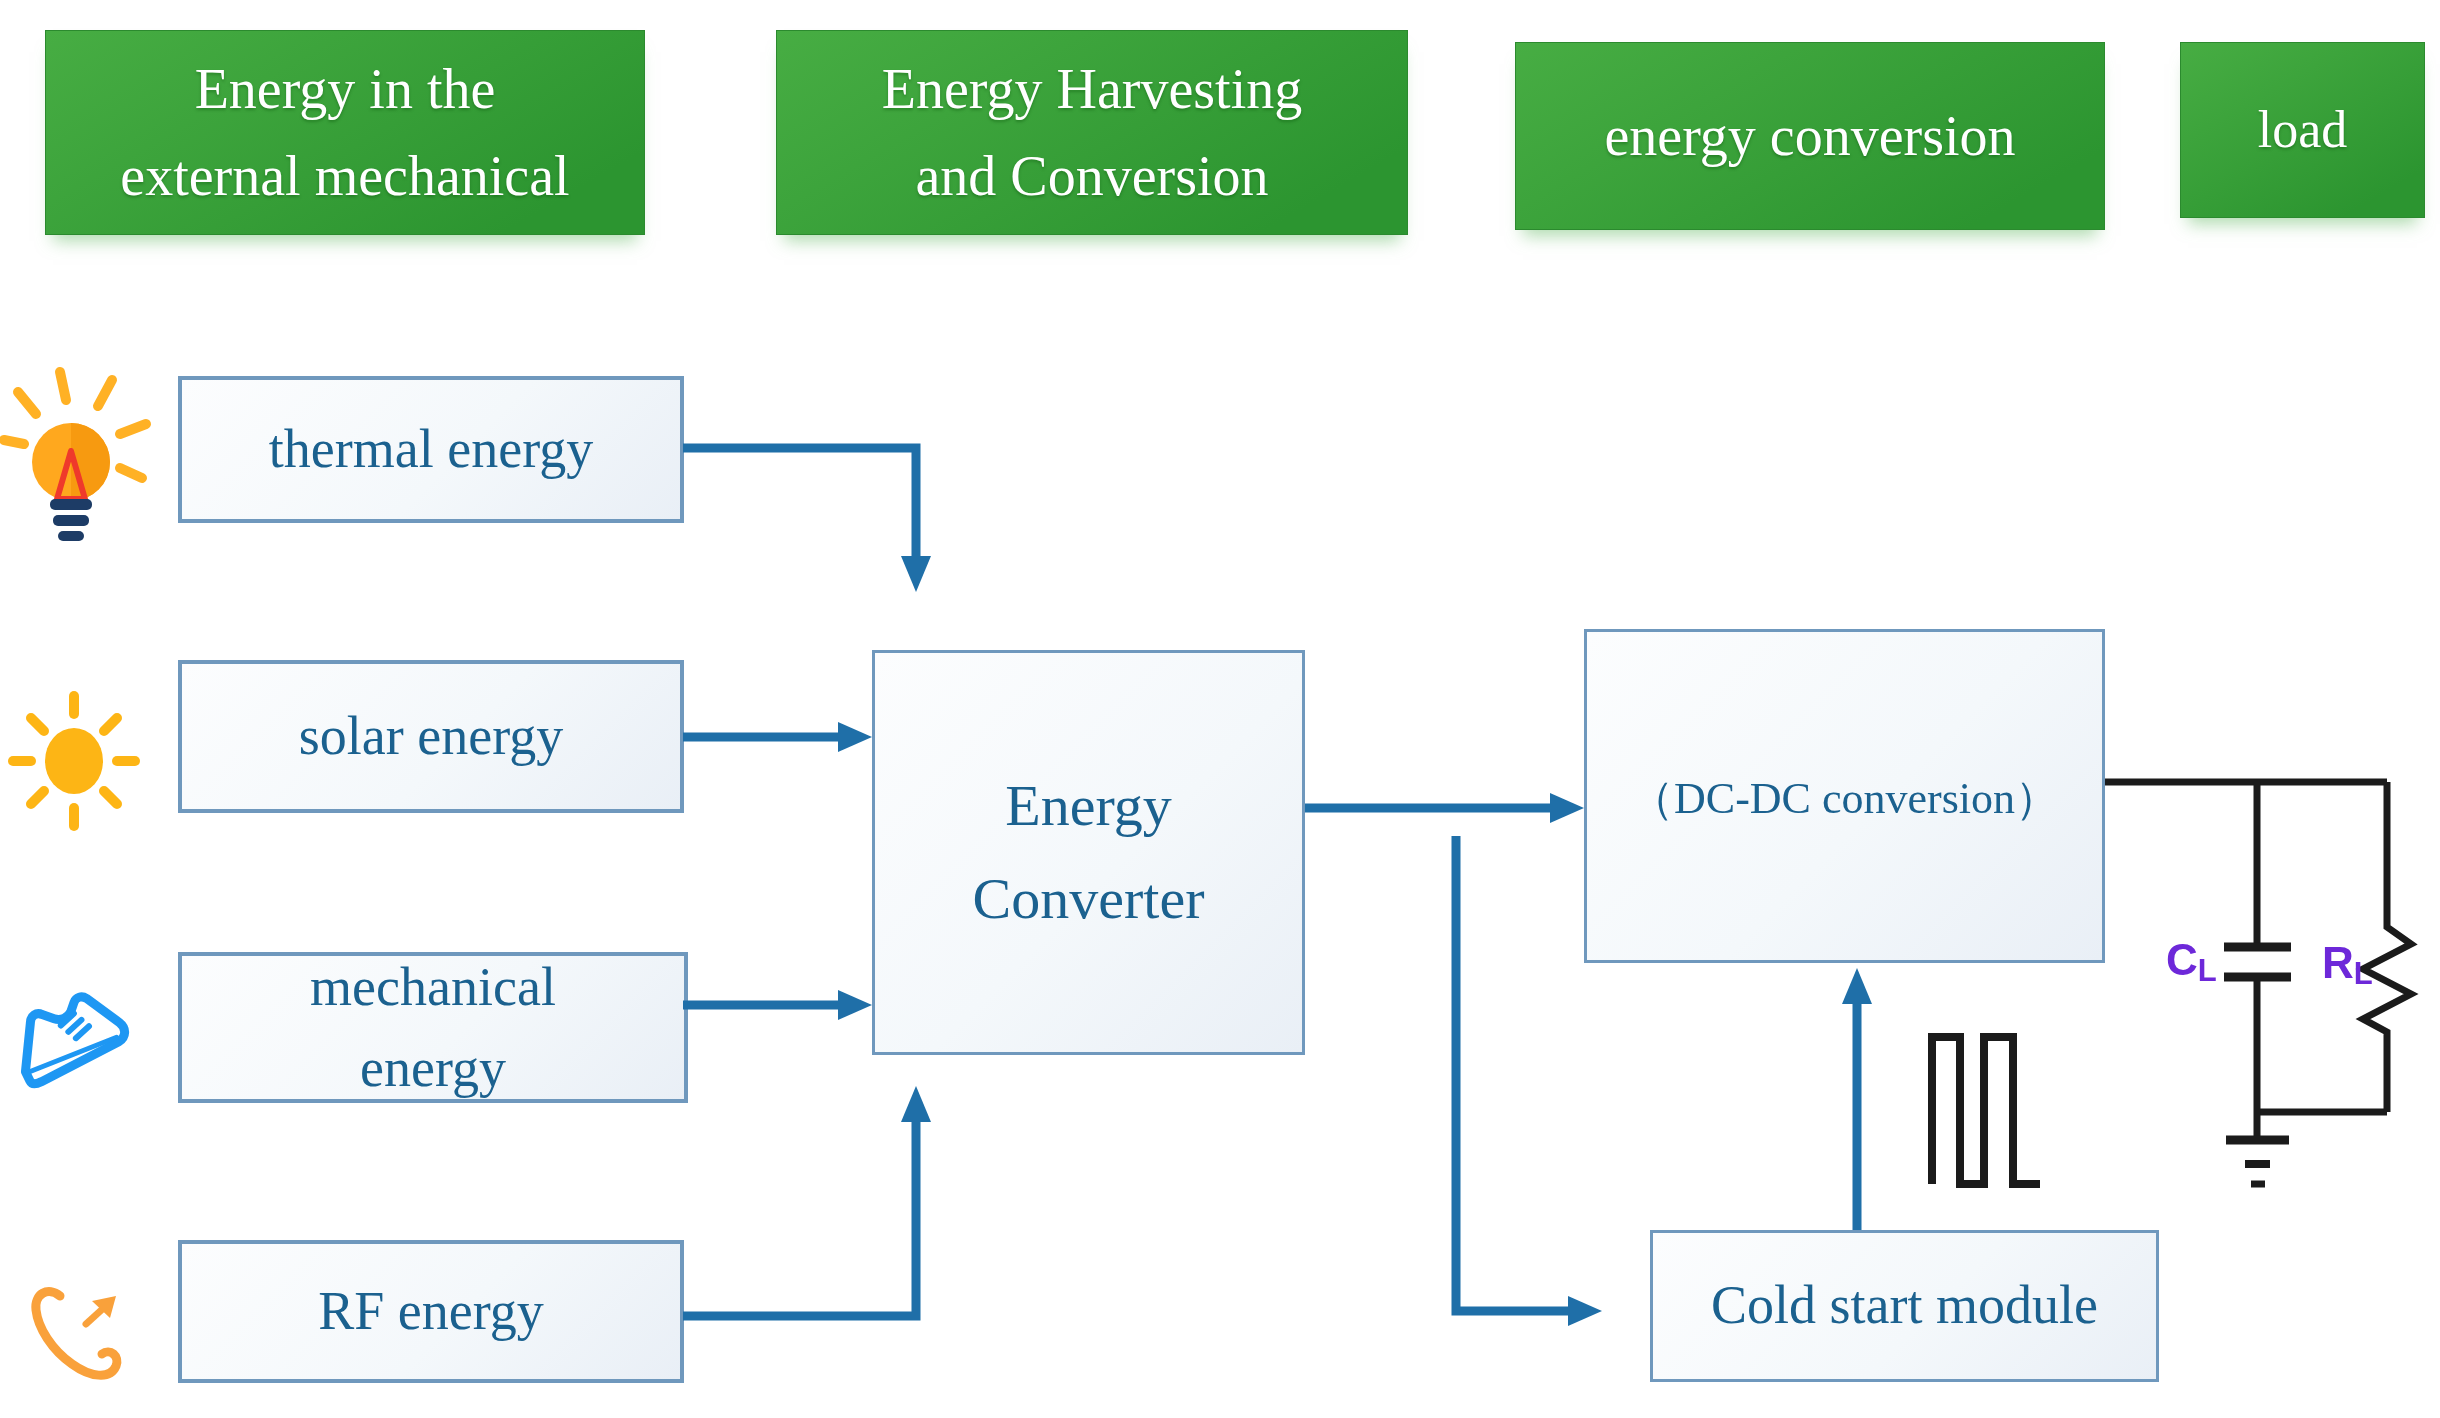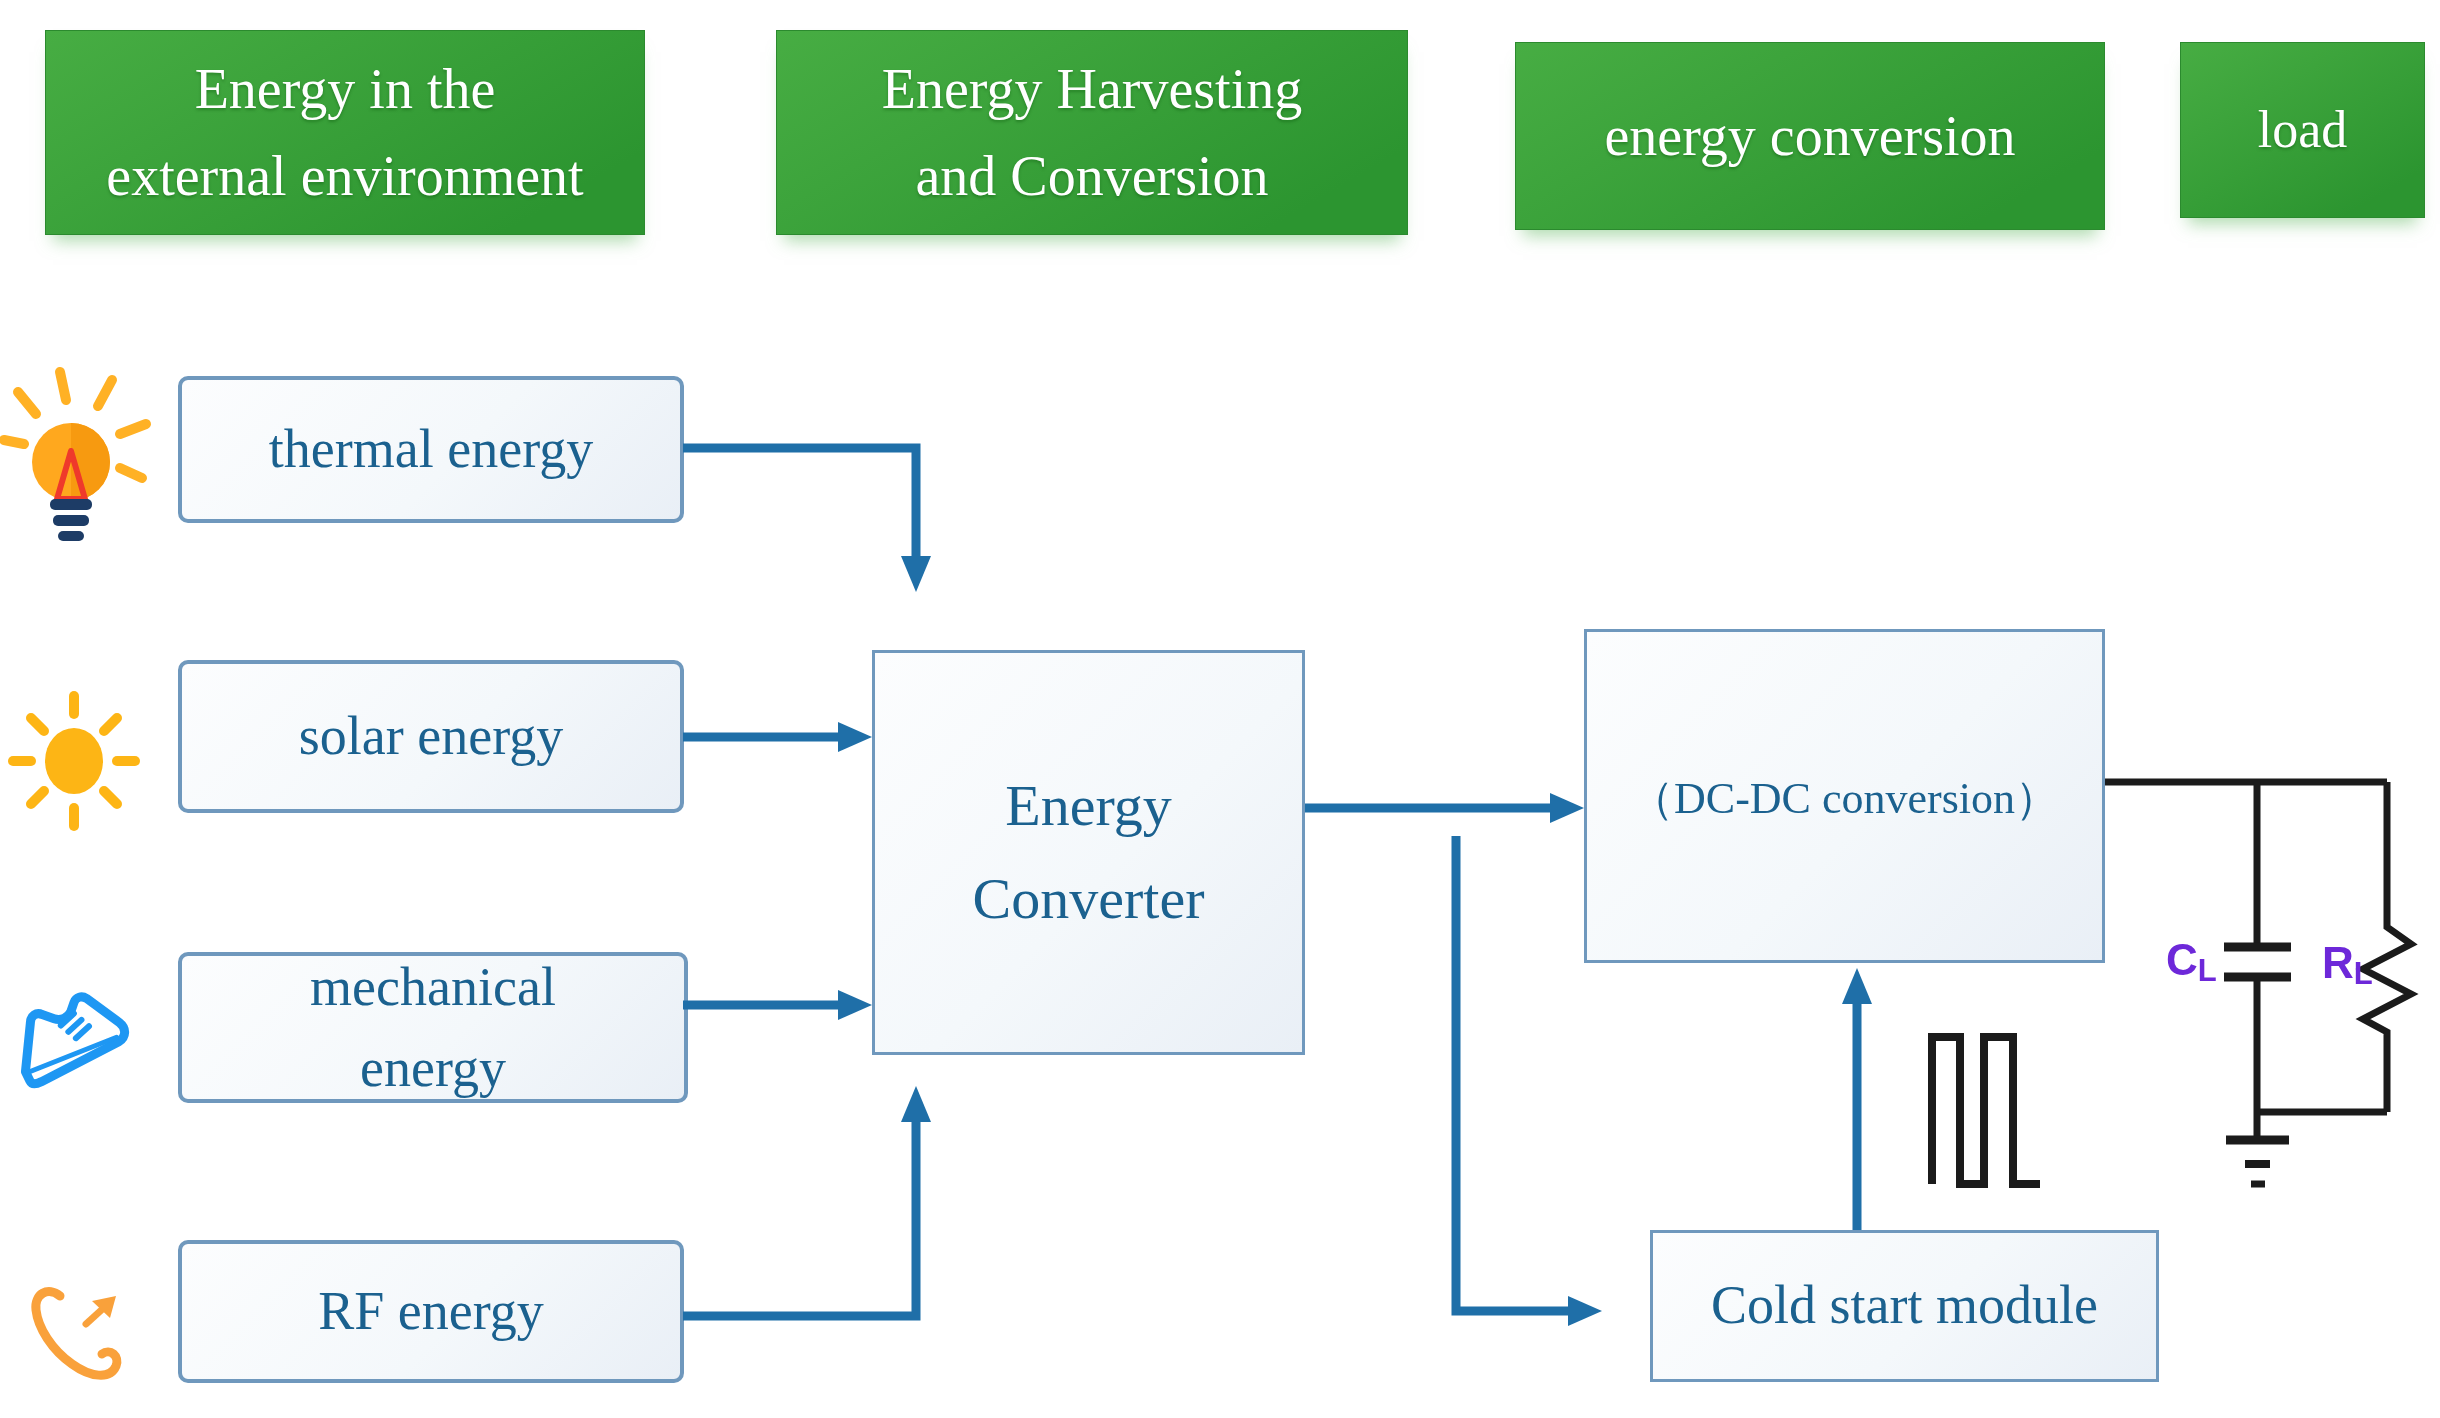--- a/index.html
+++ b/index.html
@@ -24,21 +24,21 @@
   .gbox-sm{font-size:52px;}
   
   .lbox{
     display:flex;align-items:center;justify-content:center;text-align:center;
     color:var(--text_blue,#1b618f);
     background:linear-gradient(135deg,#fcfdfe 0%,var(--box_fill,#f4f8fb) 55%,#e9eff6 100%);
     border:4px solid var(--box_border,#6f98bd);
     line-height:1.4;overflow:visible;
   }
   .lbox-thin{border-width:3px;}
-  .src-label{font-size:54px;border-radius:10px;}
+  .src-label{font-size:54px;}
   .conv-label{font-size:58px;line-height:1.6;}
   .pmu-title{font-size:54px;line-height:1.5;}
   .pmu-sub{font-size:44px;line-height:1.35;margin-top:6px;}
   .cold-label{font-size:54px;}
   .colstack{display:flex;flex-direction:column;align-items:center;justify-content:center;}
   
   .line-blue{stroke:var(--arrow_blue,#1f6fa8);stroke-width:9;fill:none;}
   .head-blue{fill:var(--arrow_blue,#1f6fa8);stroke:none;}
   .wire{stroke:var(--wire_black,#1b1b1b);stroke-width:7;fill:none;}
   .wire9{stroke-width:9;}
@@ -50,21 +50,21 @@
     font-weight:600;color:#6d28d9;font-size:44px;line-height:1;
   }
   .circ-sub{font-size:31px;vertical-align:-6px;}
 </style>
 </head>
 <body>
 
 <div id="stage">
 
   <div class="abs gbox gbox-lg pre" style="left:45px;top:30px;width:600px;height:205px;">Energy in the
-external environment</div>
+external mechanical</div>
 
   <div class="abs gbox gbox-lg pre" style="left:776px;top:30px;width:632px;height:205px;">Energy Harvesting
 and Conversion</div>
 
   <div class="abs gbox gbox-md" style="left:1515px;top:42px;width:590px;height:188px;">energy conversion</div>
 
   <div class="abs gbox gbox-sm" style="left:2180px;top:42px;width:245px;height:176px;">load</div>
 
   <div class="abs lbox src-label" style="left:178px;top:376px;width:506px;height:147px;">thermal energy</div>
 

